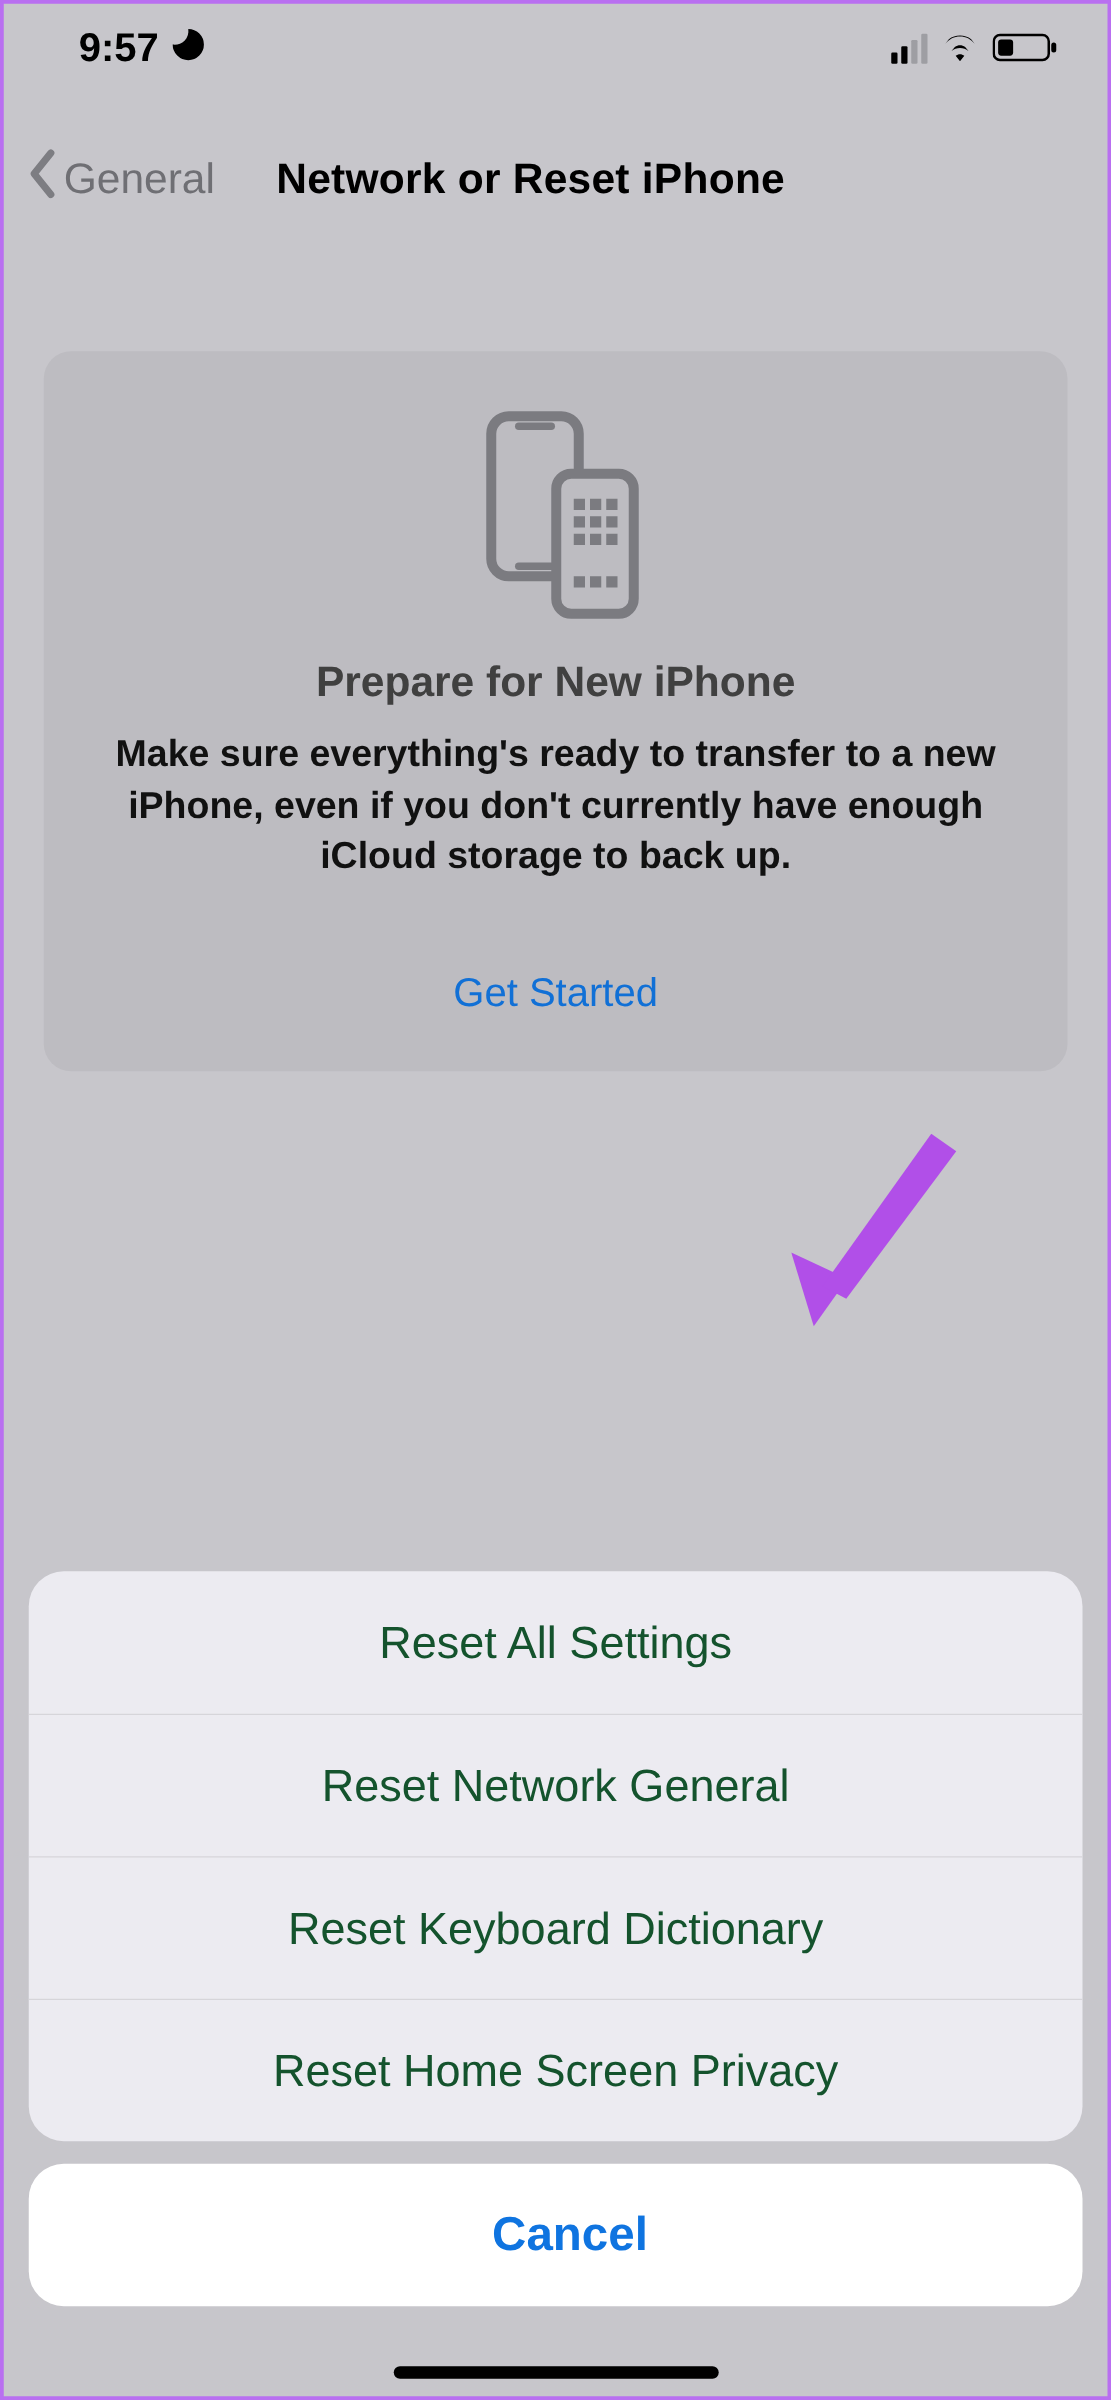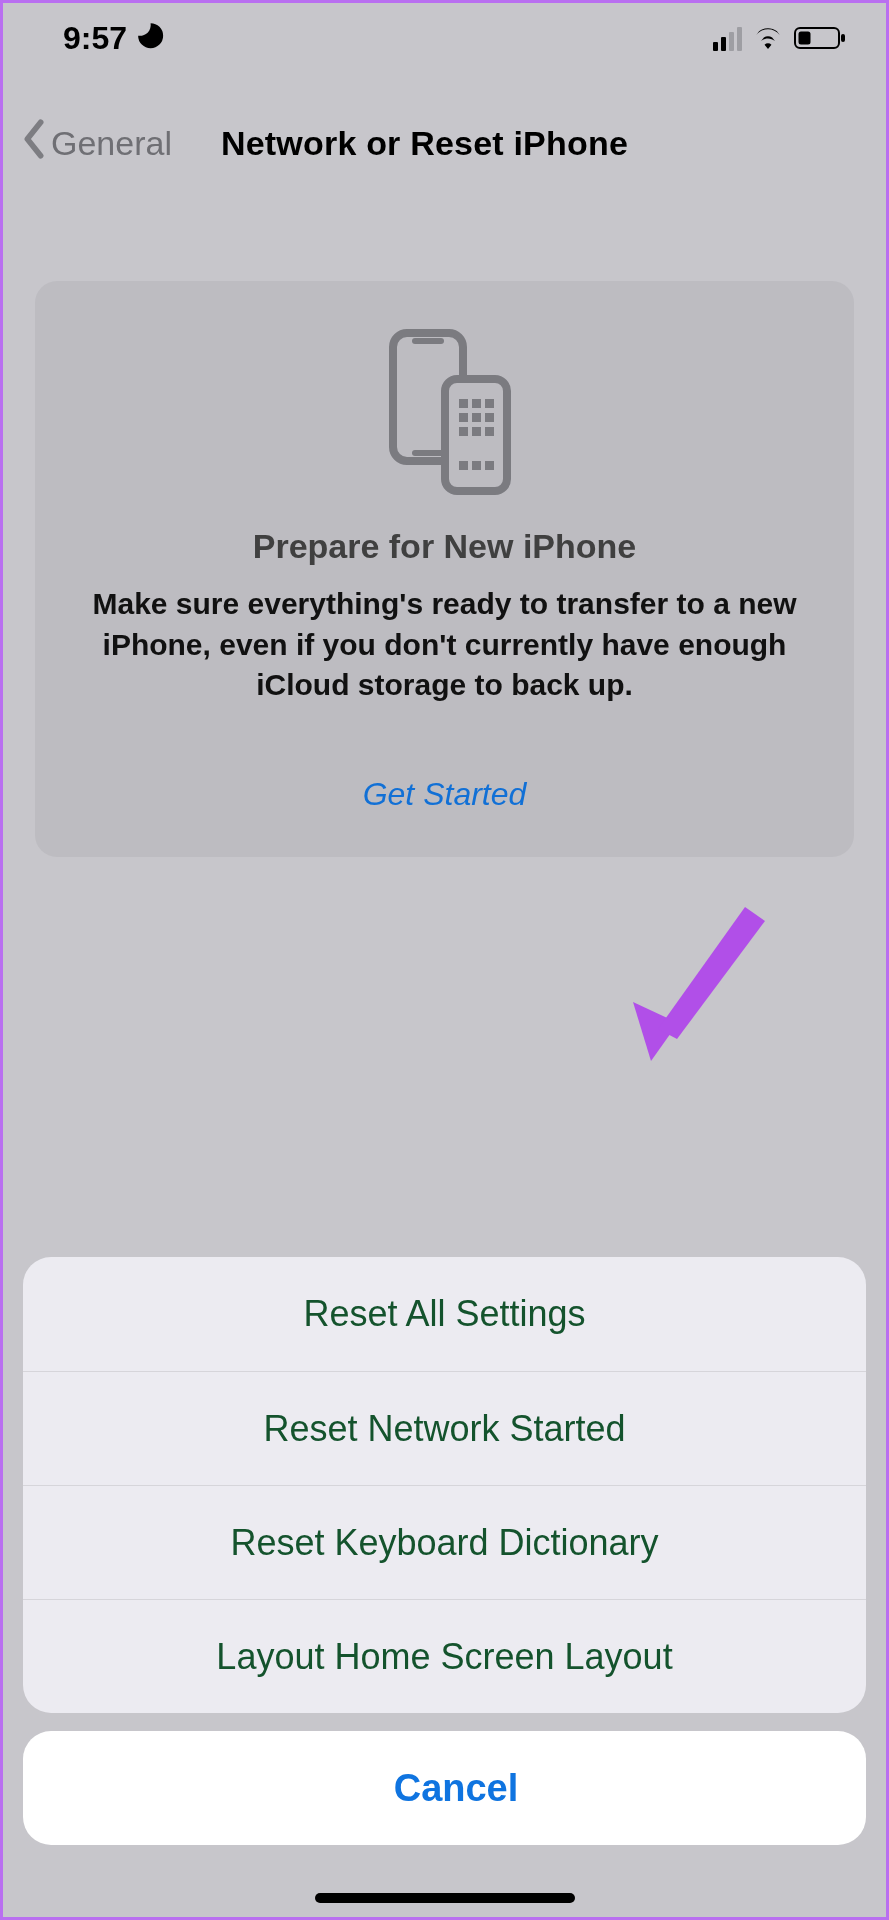--- a/index.html
+++ b/index.html
@@ -57,21 +57,21 @@
   .card {
     position: absolute;
     top: 278px; left: 32px; right: 32px;
     background: #bdbcc1;
     border-radius: 22px;
     padding: 46px 46px 44px;
     text-align: center;
   }
   .card-title { font-size: 34px; font-weight: 700; color: #404040; margin-top: 30px; }
   .card-desc  { font-size: 30px; color: #111; line-height: 1.35; margin-top: 18px; font-weight: bold; }
-  .card-link  { font-size: 32px; color: #1170d6; margin-top: 70px; font-style: italic; }
+  .card-link  { font-size: 32px; color: #1170d6; margin-top: 70px; }
   .devices { display:flex; justify-content:center; }
   
   .sheet {
     position: absolute;
     left: 20px; right: 20px; bottom: 72px;
   }
   .sheet-group {
     background: #ecebf1;
     border-radius: 28px;
     overflow: hidden;
@@ -188,21 +188,21 @@
   <div class="arrow">
     <svg width="140" height="160" viewBox="0 0 140 160">
       <polygon points="18,154 0,95 45,116" fill="#b14fe8"></polygon>
       <polygon points="25,122 112,0 132,14 44,132" fill="#b14fe8"></polygon>
     </svg>
   </div>
 
   <div class="sheet">
     <div class="sheet-group">
       <div class="sheet-item">Reset All Settings</div>
-      <div class="sheet-item">Reset Network Started</div>
+      <div class="sheet-item">Reset Network General</div>
       <div class="sheet-item">Reset Keyboard Dictionary</div>
-      <div class="sheet-item">Layout Home Screen Layout</div>
+      <div class="sheet-item">Reset Home Screen Privacy</div>
     </div>
     <div class="cancel">Cancel</div>
   </div>
 
   <div class="homebar"></div>
 </div>
 
 </body></html>

